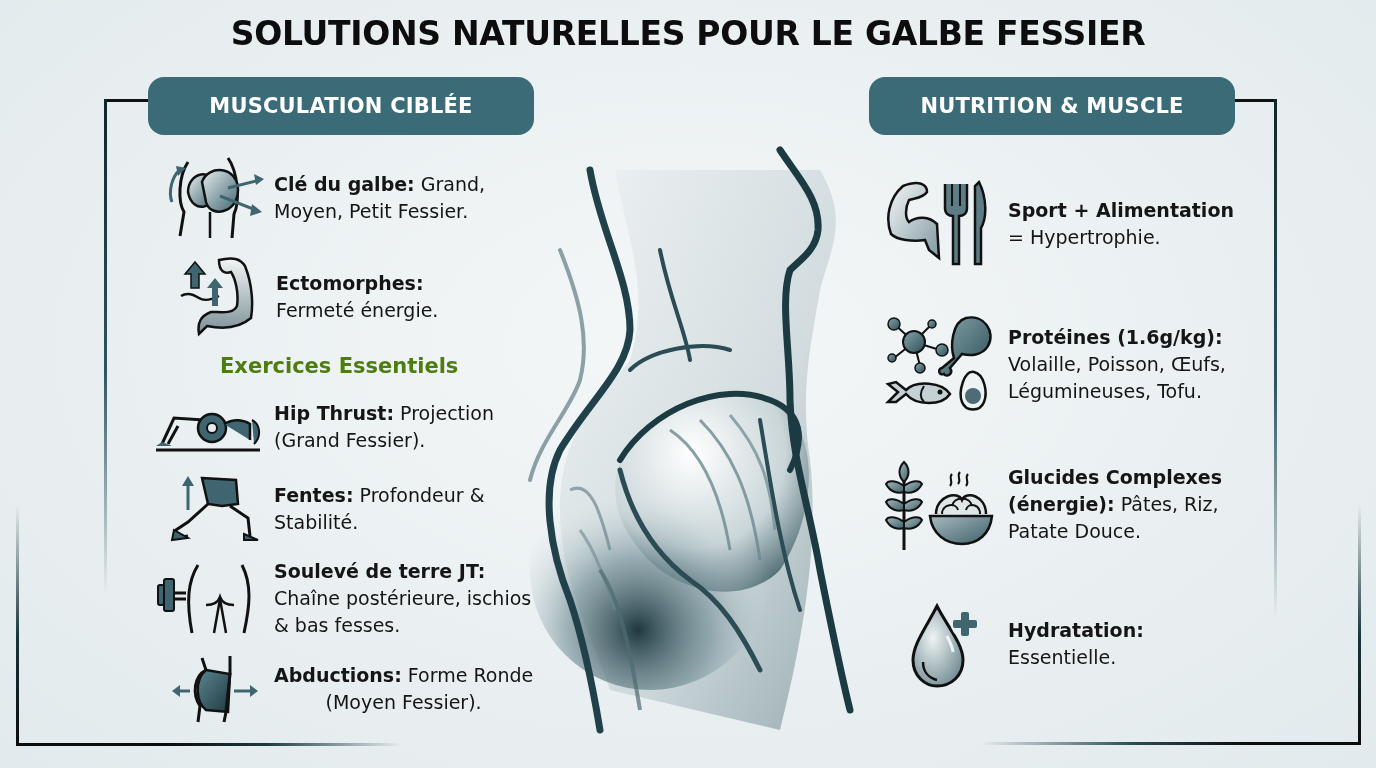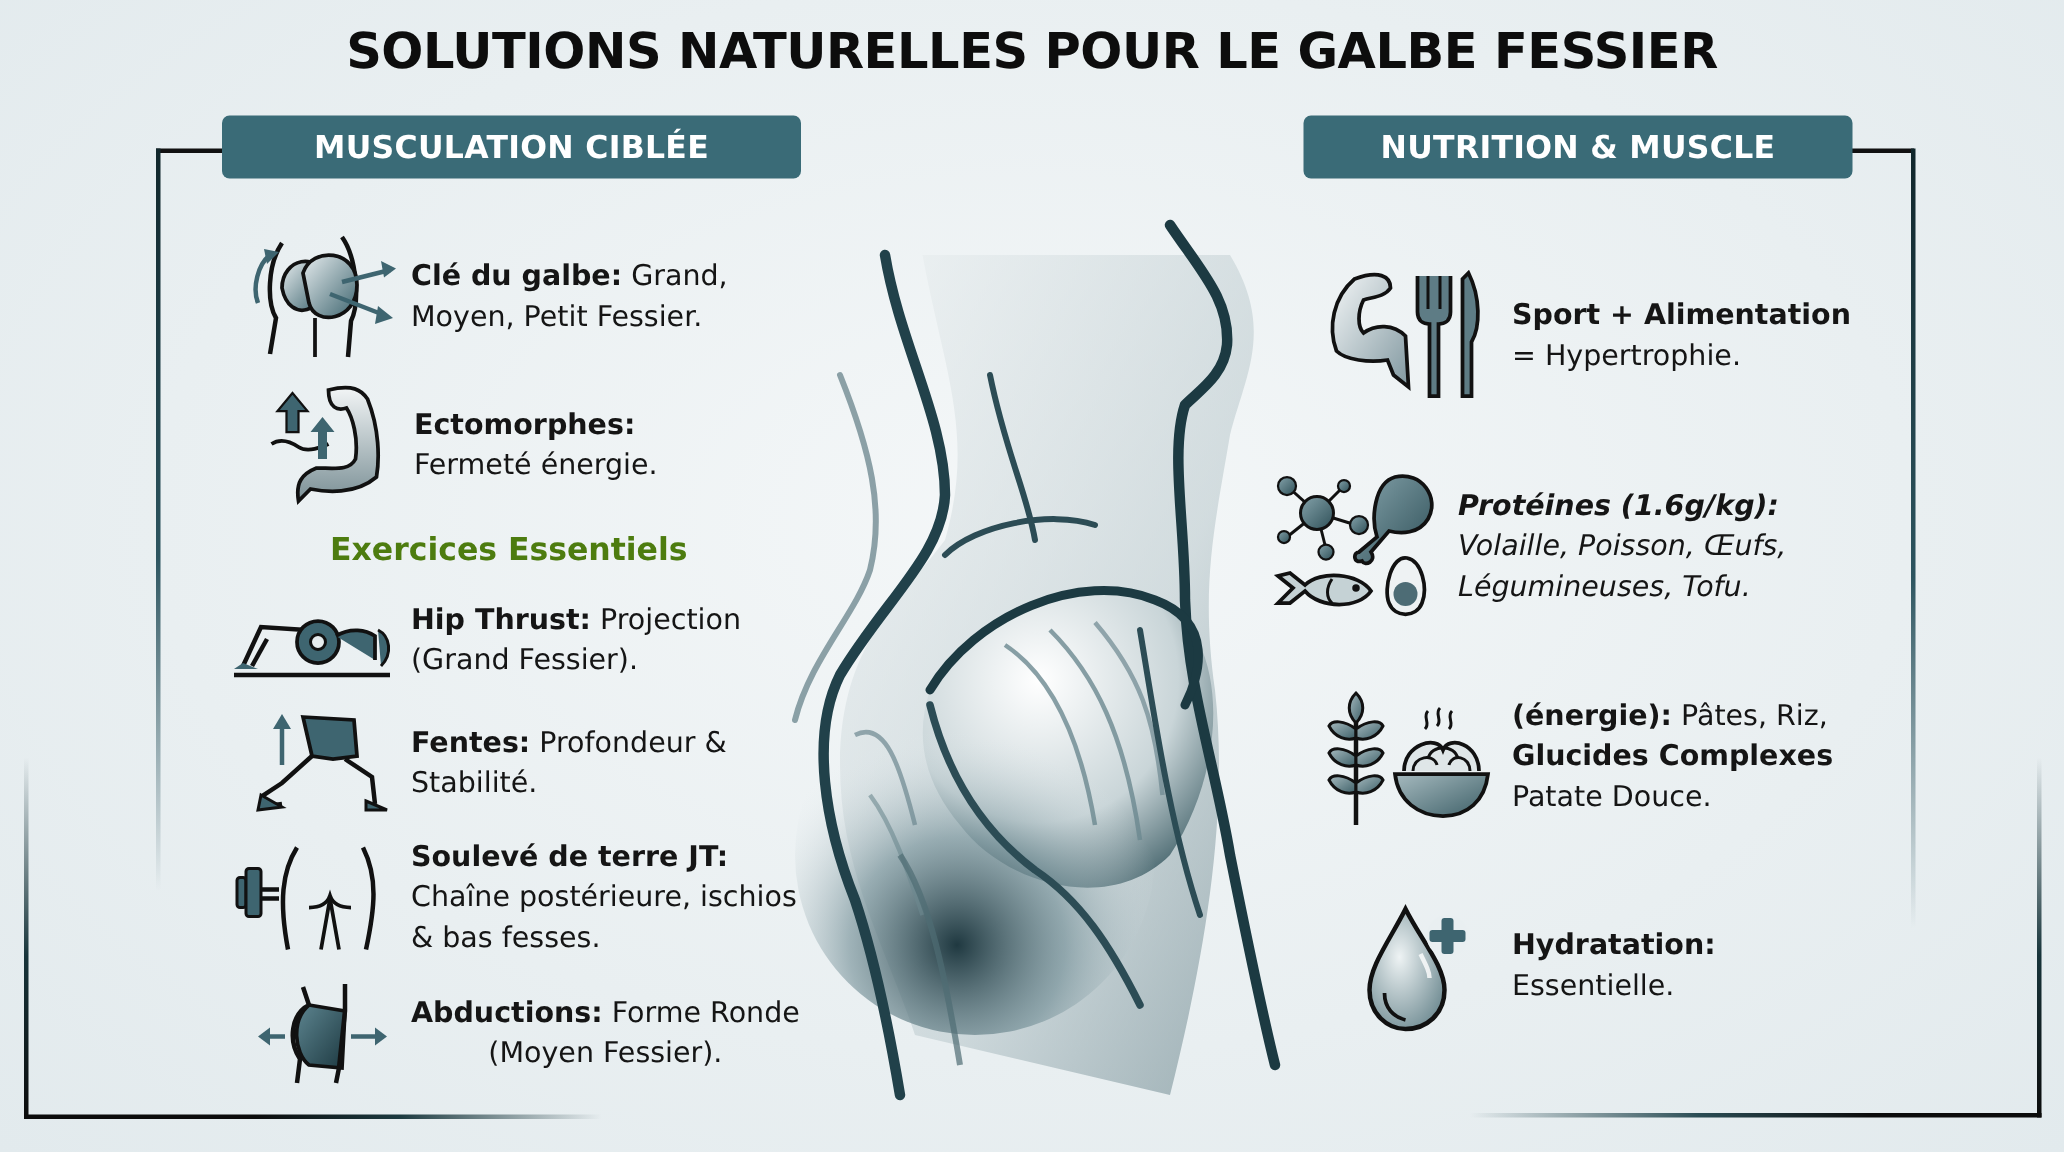--- a/index.html
+++ b/index.html
@@ -14,21 +14,21 @@
 
   
   .page-title {
     position: absolute; left: 0; top: 14px; width: 1376px;
     text-align: center; font-weight: bold; font-size: 33px;
     letter-spacing: -0.3px; color: #0d0d0d;
   }
 
   
   .pill {
-    position: absolute; height: 42px; border-radius: 5px;
+    position: absolute; height: 58px; border-radius: 16px;
     background: #3a6b77; color: #ffffff; font-weight: bold; font-size: 21px;
     display: flex; align-items: center; justify-content: center;
     letter-spacing: 0.2px;
   }
 
   
   .line { position: absolute; background: #111; }
   .fade-v-down { background: linear-gradient(to bottom, #10262b 0%, #2d5560 55%, rgba(200,210,214,0) 100%); }
   .fade-v-up { background: linear-gradient(to top, #0c0c0c 0%, #17343a 45%, rgba(200,210,214,0) 100%); }
   .fade-h-left { background: linear-gradient(to left, rgba(200,210,214,0) 0%, #1c3a40 35%, #0c0c0c 60%); }
@@ -252,21 +252,21 @@
       <line x1="77" y1="6" x2="77" y2="28" stroke="#111" stroke-width="2"></line>
       <path d="M96 4 C104 20 104 40 98 50 L98 86 L92 86 L92 8 Z" fill="#5e7c85" stroke="#111" stroke-width="2.5"></path>
     </svg>
   </div>
   <div class="text" style="margin-left:10px;">
     <div><b>Sport + Alimentation</b><span></span></div>
     <div>= Hypertrophie.</div>
   </div>
 </div>
 
-<div class="item" style="left:844px; top:312px;font-style:italic;">
+<div class="item" style="left:880px; top:312px;">
   <div class="icon" style="width:118px; height:104px;">
     <svg width="110" height="104" viewBox="0 0 110 104">
       <defs>
           <linearGradient id="gg5" x1="0" y1="0" x2="1" y2="1">
             <stop offset="0" stop-color="#85a3ab"></stop>
             <stop offset="1" stop-color="#2f5058"></stop>
           </linearGradient>
         </defs>
 
       <line x1="30" y1="30" x2="10" y2="12" stroke="#111" stroke-width="2"></line>
@@ -323,22 +323,22 @@
 
       <path d="M54 58 C54 40 76 34 80 44 C84 34 104 40 104 58" fill="#dfe6e8" stroke="#111" stroke-width="2.5"></path>
       <path d="M60 58 C60 48 74 46 76 54" fill="none" stroke="#111" stroke-width="2"></path>
       <path d="M84 54 C86 46 98 48 98 58" fill="none" stroke="#111" stroke-width="2"></path>
       <path d="M70 50 C72 40 88 40 90 50" fill="none" stroke="#111" stroke-width="2"></path>
 
       <path d="M48 60 L110 60 C108 78 96 88 80 88 C64 88 50 78 48 60Z" fill="url(#gg6)" stroke="#111" stroke-width="2.5"></path>
     </svg>
   </div>
   <div class="text" style="margin-left:10px;">
+    <div><b>Glucides Complexes</b><span></span></div>
     <div><b>(énergie):</b><span> Pâtes, Riz,</span></div>
-    <div><b>Glucides Complexes</b><span></span></div>
     <div>Patate Douce.</div>
   </div>
 </div>
 
 <div class="item" style="left:896px; top:600px;">
   <div class="icon" style="width:102px; height:92px;">
     <svg width="80" height="92" viewBox="0 0 80 92">
       <defs>
           <radialGradient id="gg7" cx="0.4" cy="0.4" r="0.7">
             <stop offset="0" stop-color="#eef3f4"></stop>

